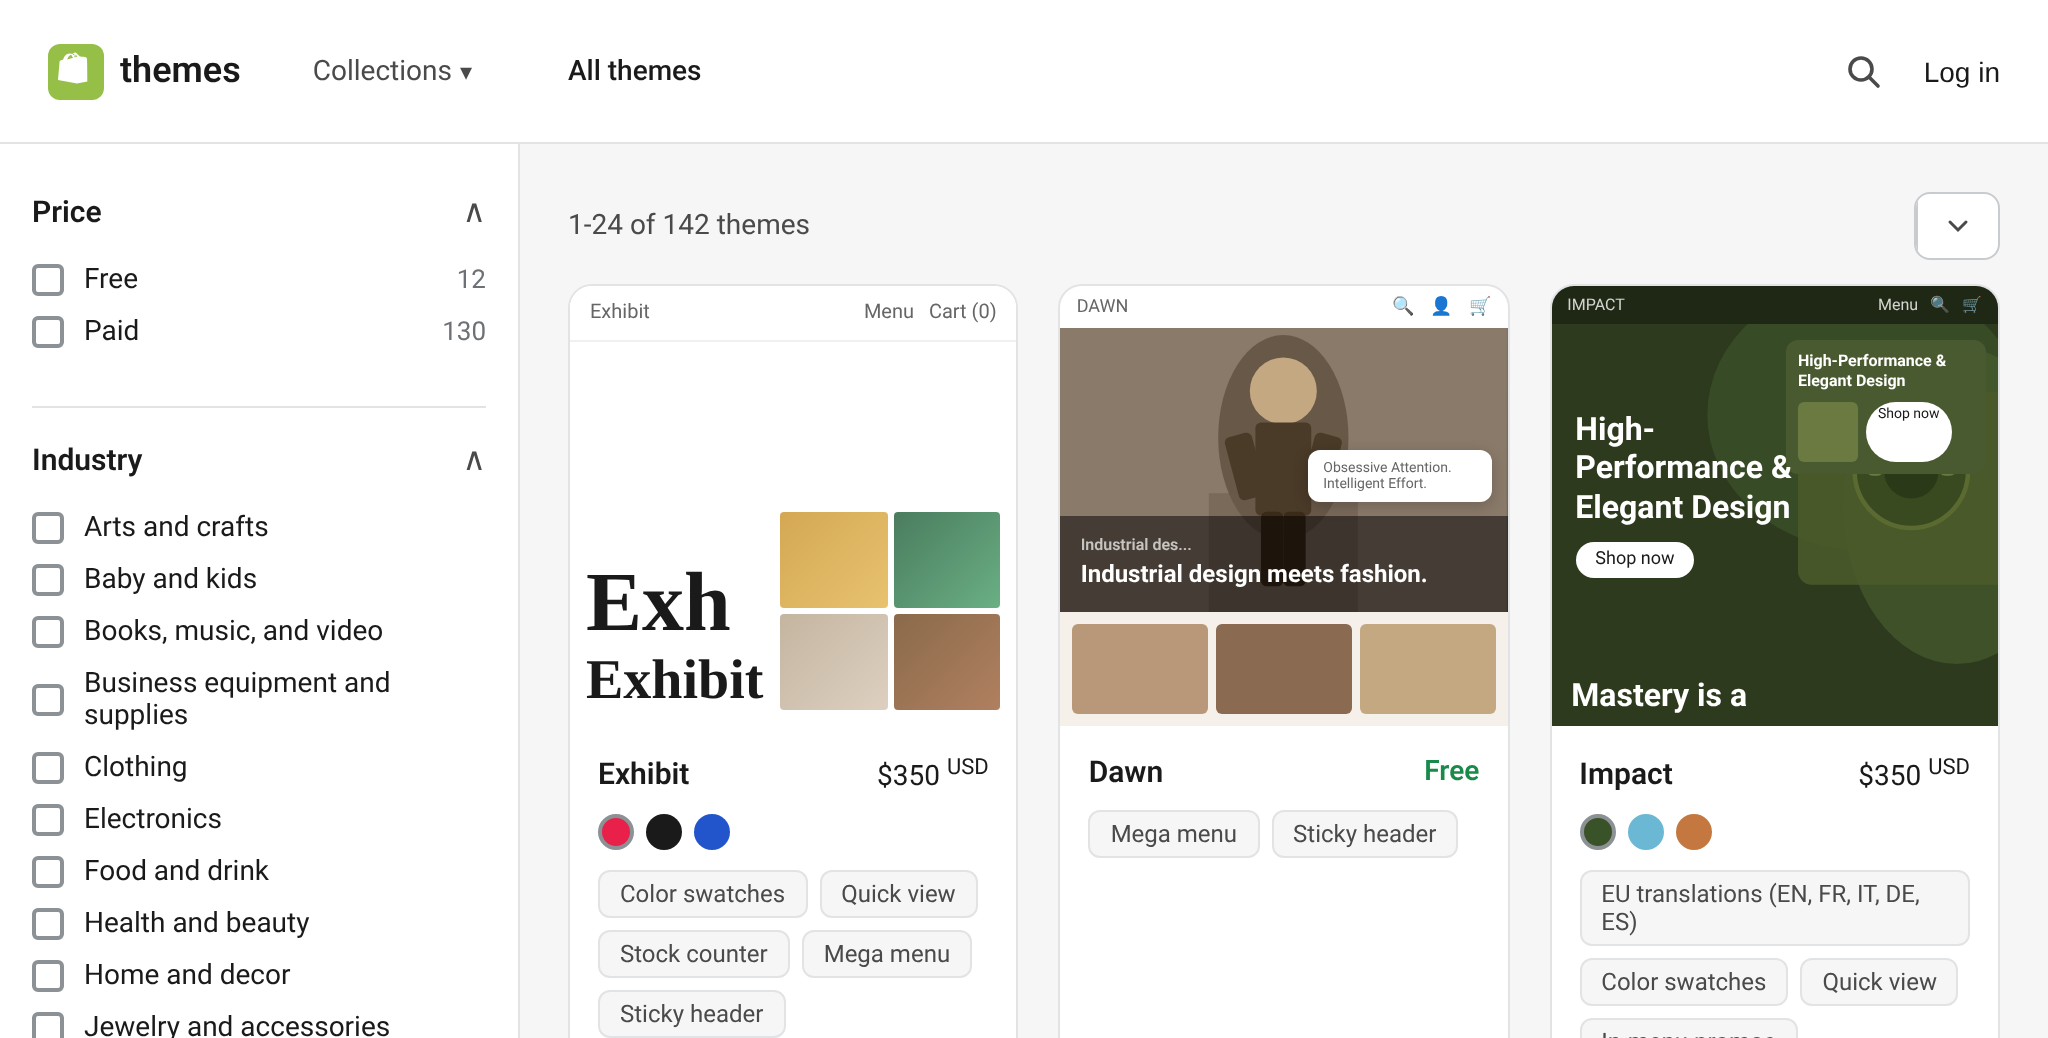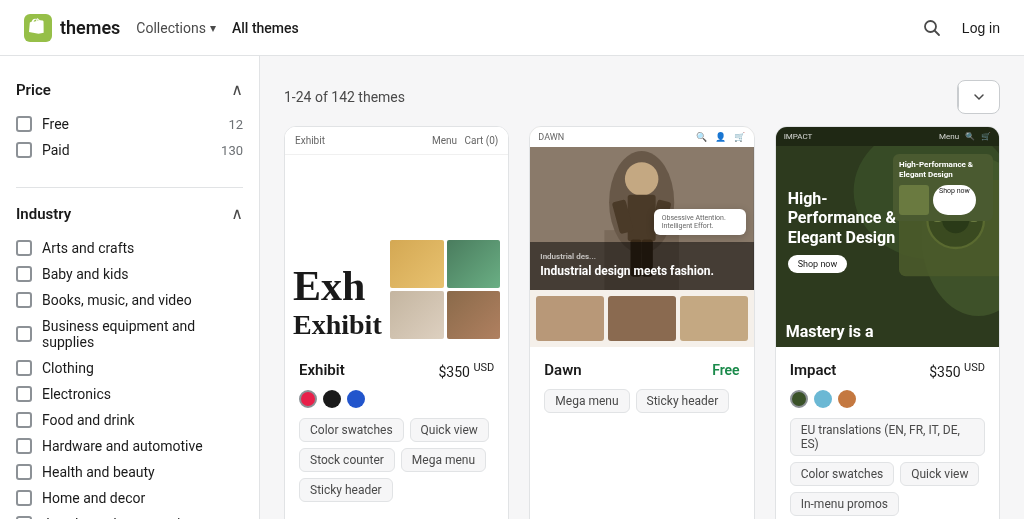--- a/index.html
+++ b/index.html
@@ -5,22 +5,22 @@
     * { box-sizing: border-box; margin: 0; padding: 0; }
     body { font-family: -apple-system, BlinkMacSystemFont, 'Segoe UI', Roboto, sans-serif; background: #f6f6f7; color: #1a1a1a; font-size: 14px; }
 
     
     .header {
       background: #fff;
       border-bottom: 1px solid #e1e3e5;
       display: flex;
       align-items: center;
       padding: 0 24px;
-      height: 56px;
-      gap: 16px;
+      height: 72px;
+      gap: 36px;
     }
     .logo-area {
       display: flex;
       align-items: center;
       gap: 8px;
       font-size: 18px;
       font-weight: 600;
       color: #1a1a1a;
       text-decoration: none;
     }
@@ -30,21 +30,21 @@
     }
     .nav-item {
       display: flex;
       align-items: center;
       gap: 4px;
       color: #4a4a4a;
       font-size: 14px;
       cursor: pointer;
       padding: 4px 0;
     }
-    .nav-active { color: #1a1a1a; font-weight: 500; }
+    .nav-active { color: #1a1a1a; font-weight: 500; margin-left: 12px; }
     .header-right {
       margin-left: auto;
       display: flex;
       align-items: center;
       gap: 16px;
     }
     .search-icon-btn {
       background: none;
       border: none;
       cursor: pointer;
@@ -487,26 +487,20 @@
           </div>
           <div class="filter-item">
             <div class="filter-item-left">
     <div class="checkbox"></div>
     <span>Food and drink</span>
   </div>
           </div>
           <div class="filter-item">
             <div class="filter-item-left">
     <div class="checkbox"></div>
-    <span>Hardware and automotive</span>
-  </div>
-          </div>
-          <div class="filter-item">
-            <div class="filter-item-left">
-    <div class="checkbox"></div>
     <span>Health and beauty</span>
   </div>
           </div>
           <div class="filter-item">
             <div class="filter-item-left">
     <div class="checkbox"></div>
     <span>Home and decor</span>
   </div>
           </div>
           <div class="filter-item">

